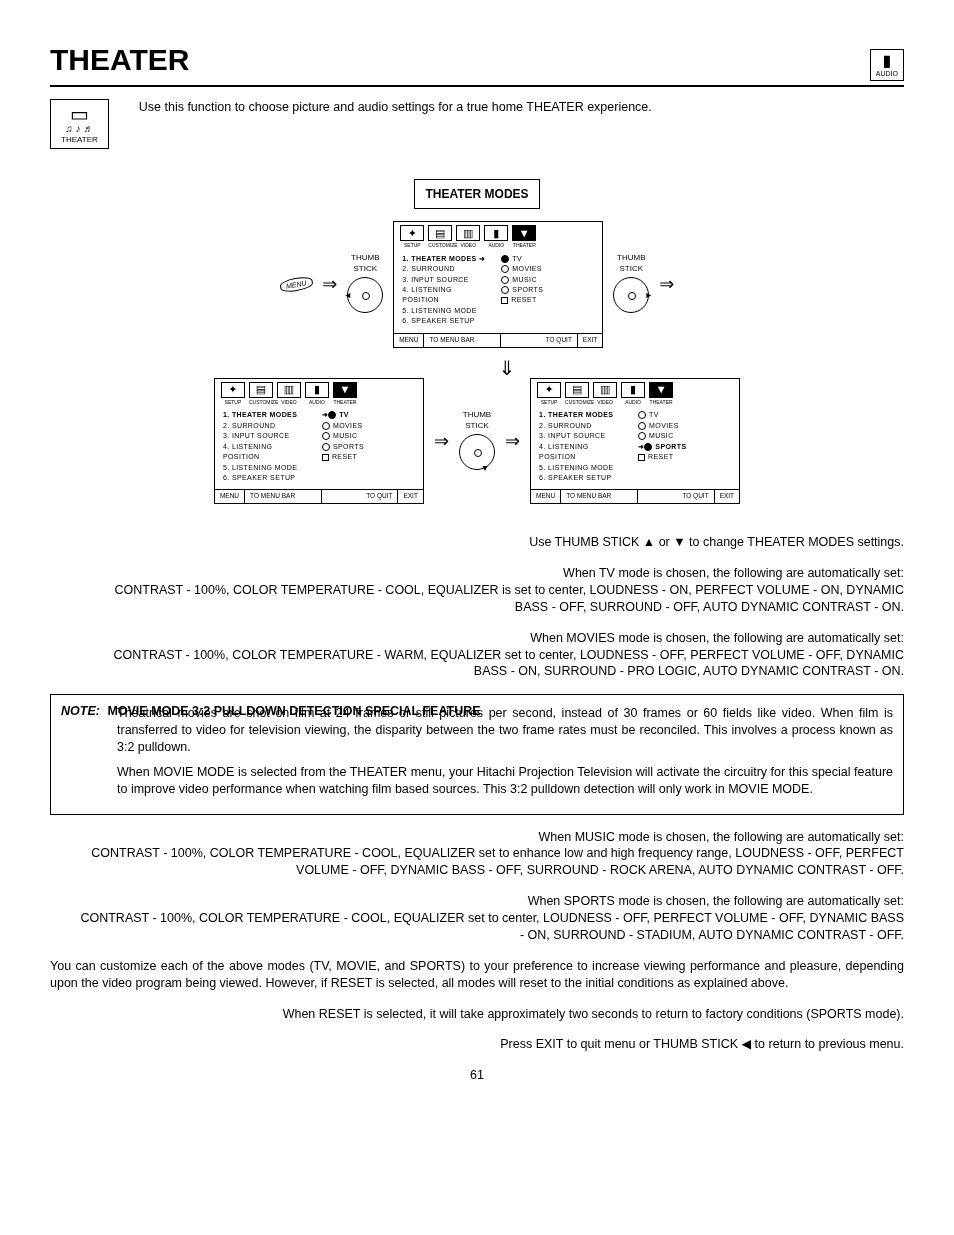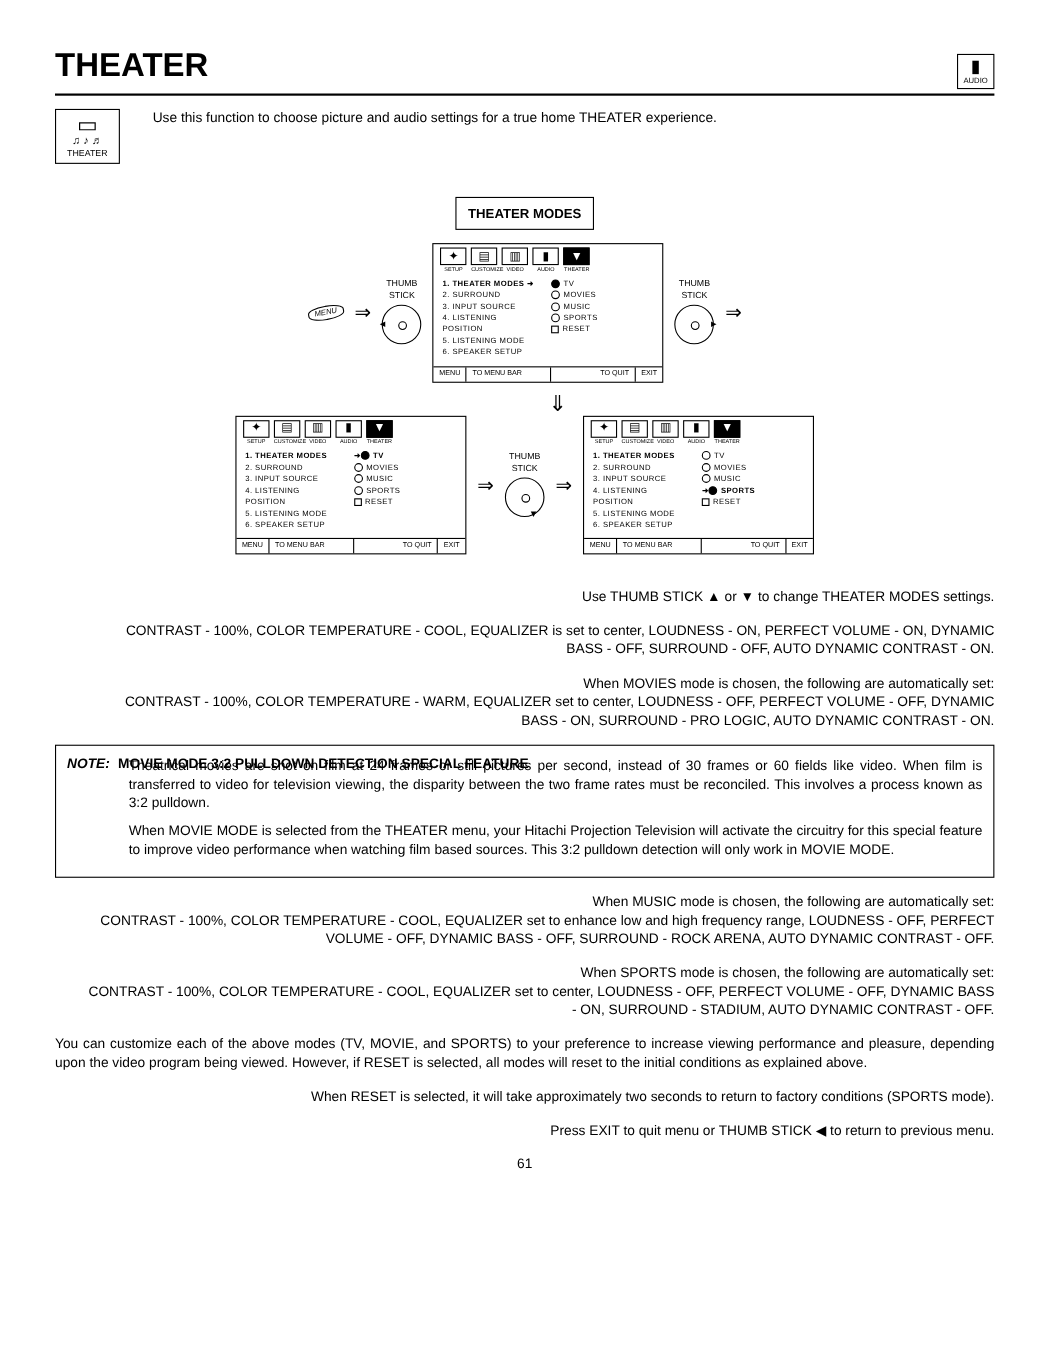--- a/index.html
+++ b/index.html
@@ -272,20 +272,21 @@
       </div>
     </div>
 
   </div>
 </div>
 </div>
 
 <div class="body-text">Use THUMB STICK ▲ or ▼ to change THEATER MODES settings.</div>
 
 <div class="body-text">
+  <span>When TV mode is chosen, the following are automatically set:</span>
   <span class="sub">CONTRAST - 100%, COLOR TEMPERATURE - COOL, EQUALIZER is set to center, LOUDNESS - ON, PERFECT VOLUME - ON, DYNAMIC BASS - OFF, SURROUND  - OFF, AUTO DYNAMIC CONTRAST - ON.</span>
 </div>
 
 <div class="body-text">
   <span>When MOVIES mode is chosen, the following are automatically set:</span>
   <span class="sub">CONTRAST - 100%, COLOR TEMPERATURE - WARM, EQUALIZER set to center, LOUDNESS - OFF, PERFECT VOLUME - OFF, DYNAMIC BASS - ON, SURROUND - PRO LOGIC, AUTO DYNAMIC CONTRAST - ON.</span>
 </div>
 
 <div class="note-box">
   <span class="note-label">NOTE:</span>

